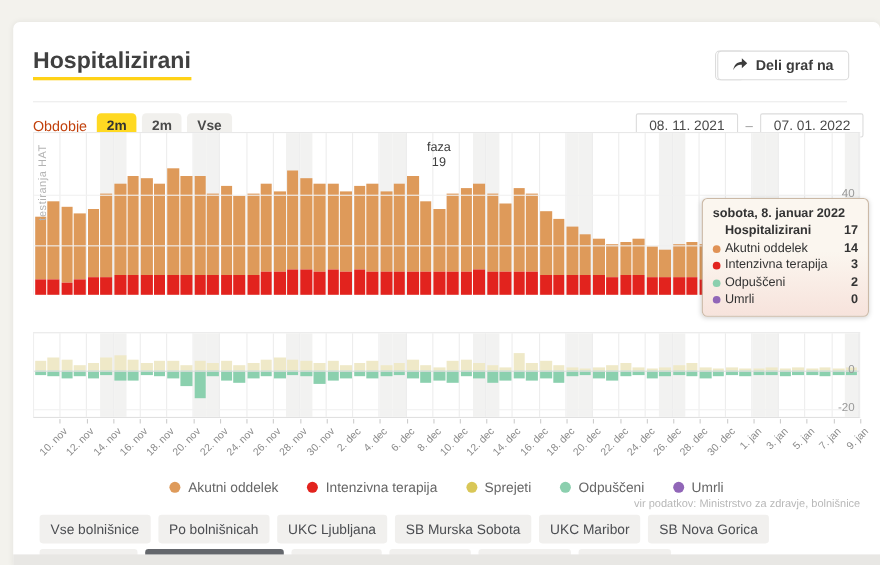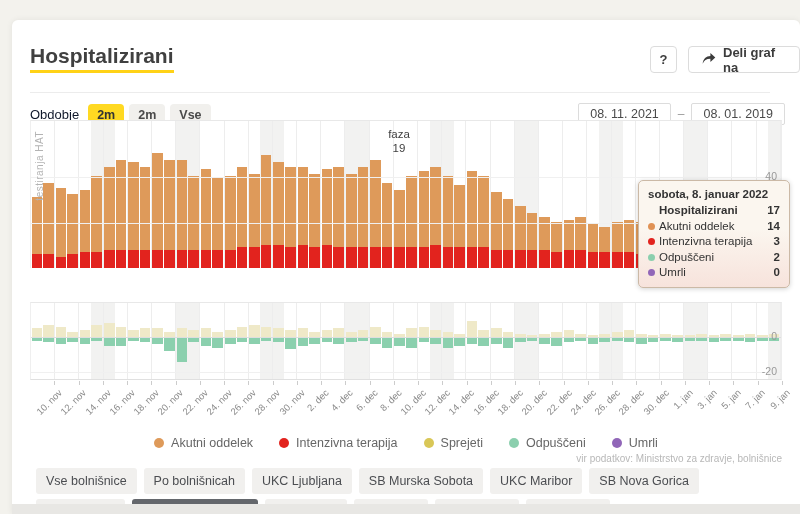--- a/index.html
+++ b/index.html
@@ -8,29 +8,29 @@
   .card { position:absolute; left:12px; top:20px; width:788px; height:494px;
     background:#ffffff; border-radius:6px 6px 0 0; box-shadow:0 0 6px rgba(0,0,0,.07); }
 
   
   .title { position:absolute; left:18px; top:24px; font-size:21px; font-weight:bold;
     color:#404040; border-bottom:3px solid #ffd217; padding-bottom:2px; }
   .hdr-btn { position:absolute; top:26px; background:#fff; border:1px solid #dcdcdc;
     border-radius:4px; font-size:13px; font-weight:bold; color:#3c3c3c; cursor:pointer;
     display:flex; align-items:center; justify-content:center; }
   .help-btn { left:638px; width:27px; height:27px; }
-  .share-btn { left:676px; height:27px; padding:0 13px; gap:7px; }
+  .share-btn { left:640px; height:27px; padding:0 13px; gap:7px; }
   .share-btn svg { width:14px; height:13px; }
 
   .divider { position:absolute; left:18px; top:72px; width:740px; height:1px; background:#ececec; }
 
   
   .period-row { position:absolute; left:18px; top:82px; width:755px; height:24px;
     display:flex; align-items:center; }
-  .period-label { font-size:13px; color:#0f172a; margin-right:9px; }
+  .period-label { font-size:13px; color:#c2410c; margin-right:9px; }
   .chip { font-size:12.5px; font-weight:600; color:#4a4a4a; background:#f1f0ed;
     border-radius:4px; padding:4px 9px; margin-right:5px; cursor:pointer; }
   .chip.active { background:#ffd922; color:#333; font-weight:bold; }
   .date-range { margin-left:auto; display:flex; align-items:center; gap:7px; }
   .date-box { border:1px solid #dcdcdc; border-radius:2px; padding:3px 11px;
     font-size:12.5px; color:#4a4a4a; background:#fff; }
   .date-sep { color:#999; font-size:12px; }
 
   
   .plot-wrap { position:absolute; left:18px; top:100px; width:752px; height:304px; }
@@ -114,21 +114,21 @@
   </div>
 
   <div class="divider"></div>
 
   <div class="period-row">
     <span class="period-label">Obdobje</span>
     <span id="period-chips"><span class="chip active">2m</span><span class="chip">2m</span><span class="chip">Vse</span></span>
     <span class="date-range">
       <span class="date-box">08. 11. 2021</span>
       <span class="date-sep">–</span>
-      <span class="date-box">08. 01. 2019</span>
+      <span class="date-box">07. 01. 2022</span>
     </span>
   </div>
 
   <div class="plot-wrap">
 
     <div class="plot" id="main-plot">
       <div class="cols" id="main-cols">
           <div class="day-col">
             <div class="bar-acute" style="height: 57.5px; background: rgb(222, 154, 90);"></div>
             <div class="bar-icu" style="height: 13.8px; background: rgb(226, 35, 30);"></div>

